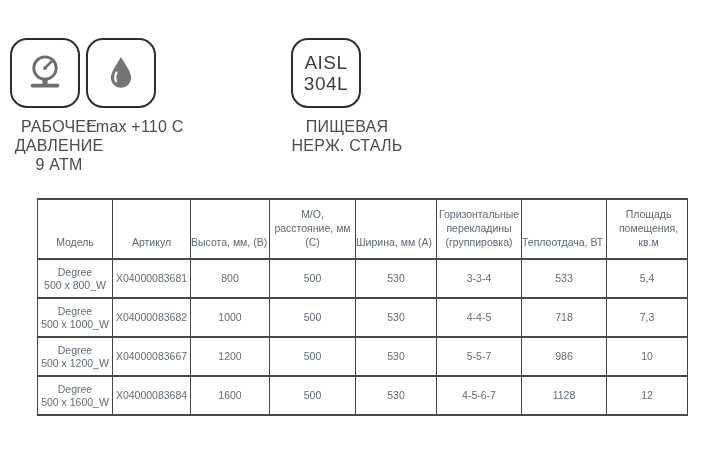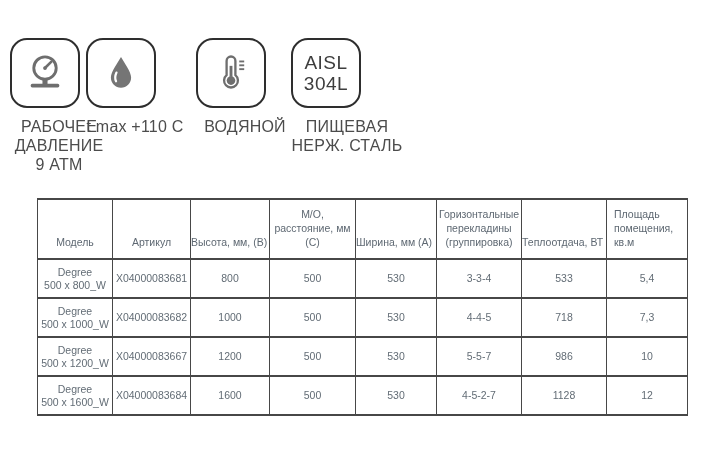--- a/index.html
+++ b/index.html
@@ -76,21 +76,21 @@
     height: 60px;
     vertical-align: bottom;
     padding: 0 2px 9px 2px;
     font-size: 10.5px;
     line-height: 14px;
     color: #5e6872;
     text-align: center;
     margin-top: 30px;
   }
   .spec-table th.left {
-    text-align: left;
+    text-align: center;
     padding-left: 7px;
     padding-right: 4px;
   }
   .spec-table th.nowrap { white-space: nowrap; padding-left: 0; padding-right: 12px; }
   .spec-table td {
     height: 39px;
     vertical-align: middle;
     text-align: center;
     font-size: 10.5px;
     line-height: 13px;
@@ -120,33 +120,20 @@
   <div class="badge" style="left:86px">
     <div class="badge-box">
       <svg width="44" height="44" viewBox="0 0 40 40">
         <path d="M20,5.5 C17.5,10.2 10.8,18.6 10.8,24.2 C10.8,29.6 14.9,33.5 20,33.5 C25.1,33.5 29.2,29.6 29.2,24.2 C29.2,18.6 22.5,10.2 20,5.5 Z" fill="#757575"></path>
         <path d="M15.9,19.6 C14.6,22.4 14.3,25.2 15.5,27.6" fill="none" stroke="#ffffff" stroke-width="2" stroke-linecap="round"></path>
       </svg>
     </div>
     <div class="badge-label">t max +110 C</div>
   </div>
 
-  <div class="badge" style="left:196px">
-    <div class="badge-box">
-      <svg width="44" height="44" viewBox="0 0 40 40">
-        <path d="M16,9 A4,4 0 0 1 24,9 L24,22 A6.3,6.3 0 1 1 16,22 Z" fill="#ffffff" stroke="#6e6e6e" stroke-width="2.1" stroke-linejoin="round"></path>
-        <rect x="18.7" y="13.5" width="2.6" height="10" fill="#6e6e6e"></rect>
-        <circle cx="20" cy="26.9" r="3.9" fill="#6e6e6e"></circle>
-        <line x1="27.5" y1="9.5" x2="32" y2="9.5" stroke="#6e6e6e" stroke-width="1.7"></line>
-        <line x1="27.5" y1="13" x2="32" y2="13" stroke="#6e6e6e" stroke-width="1.7"></line>
-        <line x1="27.5" y1="16.5" x2="32" y2="16.5" stroke="#6e6e6e" stroke-width="1.7"></line>
-      </svg>
-    </div>
-    <div class="badge-label">ВОДЯНОЙ</div>
-  </div>
 
   <div class="badge" style="left:291px">
     <div class="badge-box">
       <div class="steel-text">AISL 304L</div>
     </div>
     <div class="badge-label wide">ПИЩЕВАЯ НЕРЖ. СТАЛЬ</div>
   </div>
 
   <table class="spec-table">
     <colgroup>
@@ -205,20 +192,20 @@
         <td>986</td>
         <td>10</td>
       </tr>
       <tr>
         <td class="model">Degree
 500 x 1600_W</td>
         <td>X04000083684</td>
         <td>1600</td>
         <td>500</td>
         <td>530</td>
-        <td>4-5-2-7</td>
+        <td>4-5-6-7</td>
         <td>1128</td>
         <td>12</td>
       </tr>
     </tbody>
   </table>
 
 </div>
 
 </body></html>

